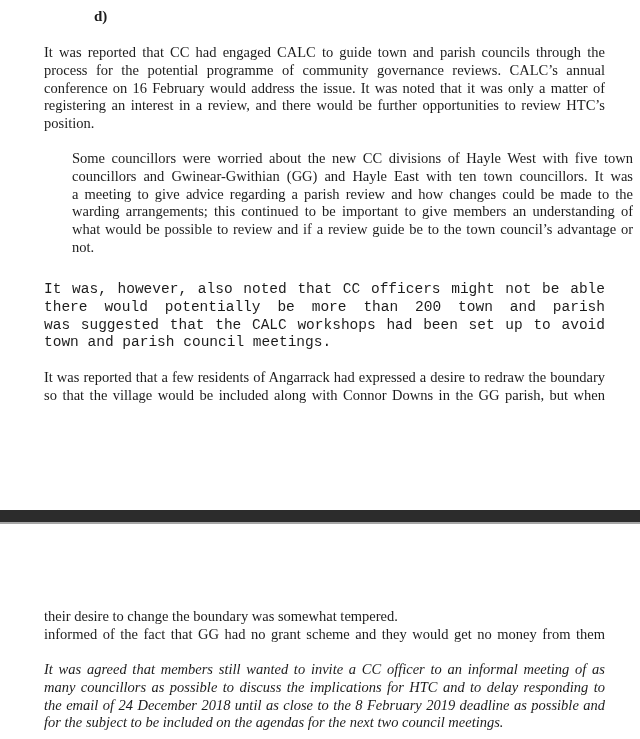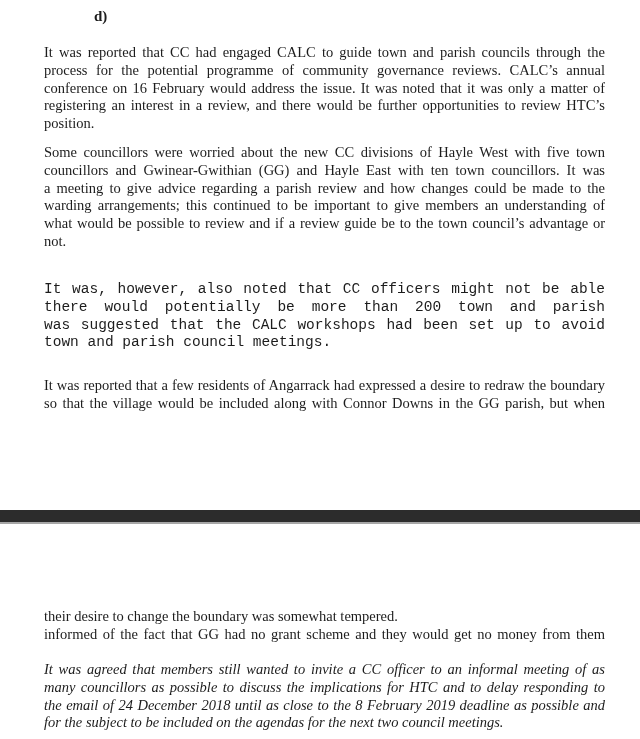--- a/index.html
+++ b/index.html
@@ -44,23 +44,23 @@
   .para .line {
     height: 17.75px;
     overflow: hidden;
     text-align: justify;
     text-align-last: justify;
   }
   .para .line.last {
     text-align-last: left;
   }
   .p1 { top: 44px; }
-  .p2 { top: 144px; }
+  .p2 { top: 150px; margin-left: 28px; }
   .p3 { top: 281px; font-family: Liberation Mono, monospace; }
-  .p4 { top: 369px; margin-top: 8px; }
+  .p4 { top: 369px; }
   .p5 { top: 608px; }
   .p6 { top: 661px; font-style: italic; }
   .page-separator {
     position: absolute;
     top: 510px;
     left: 0;
     width: 640px;
   }
   .separator-bar {
     height: 12px;

